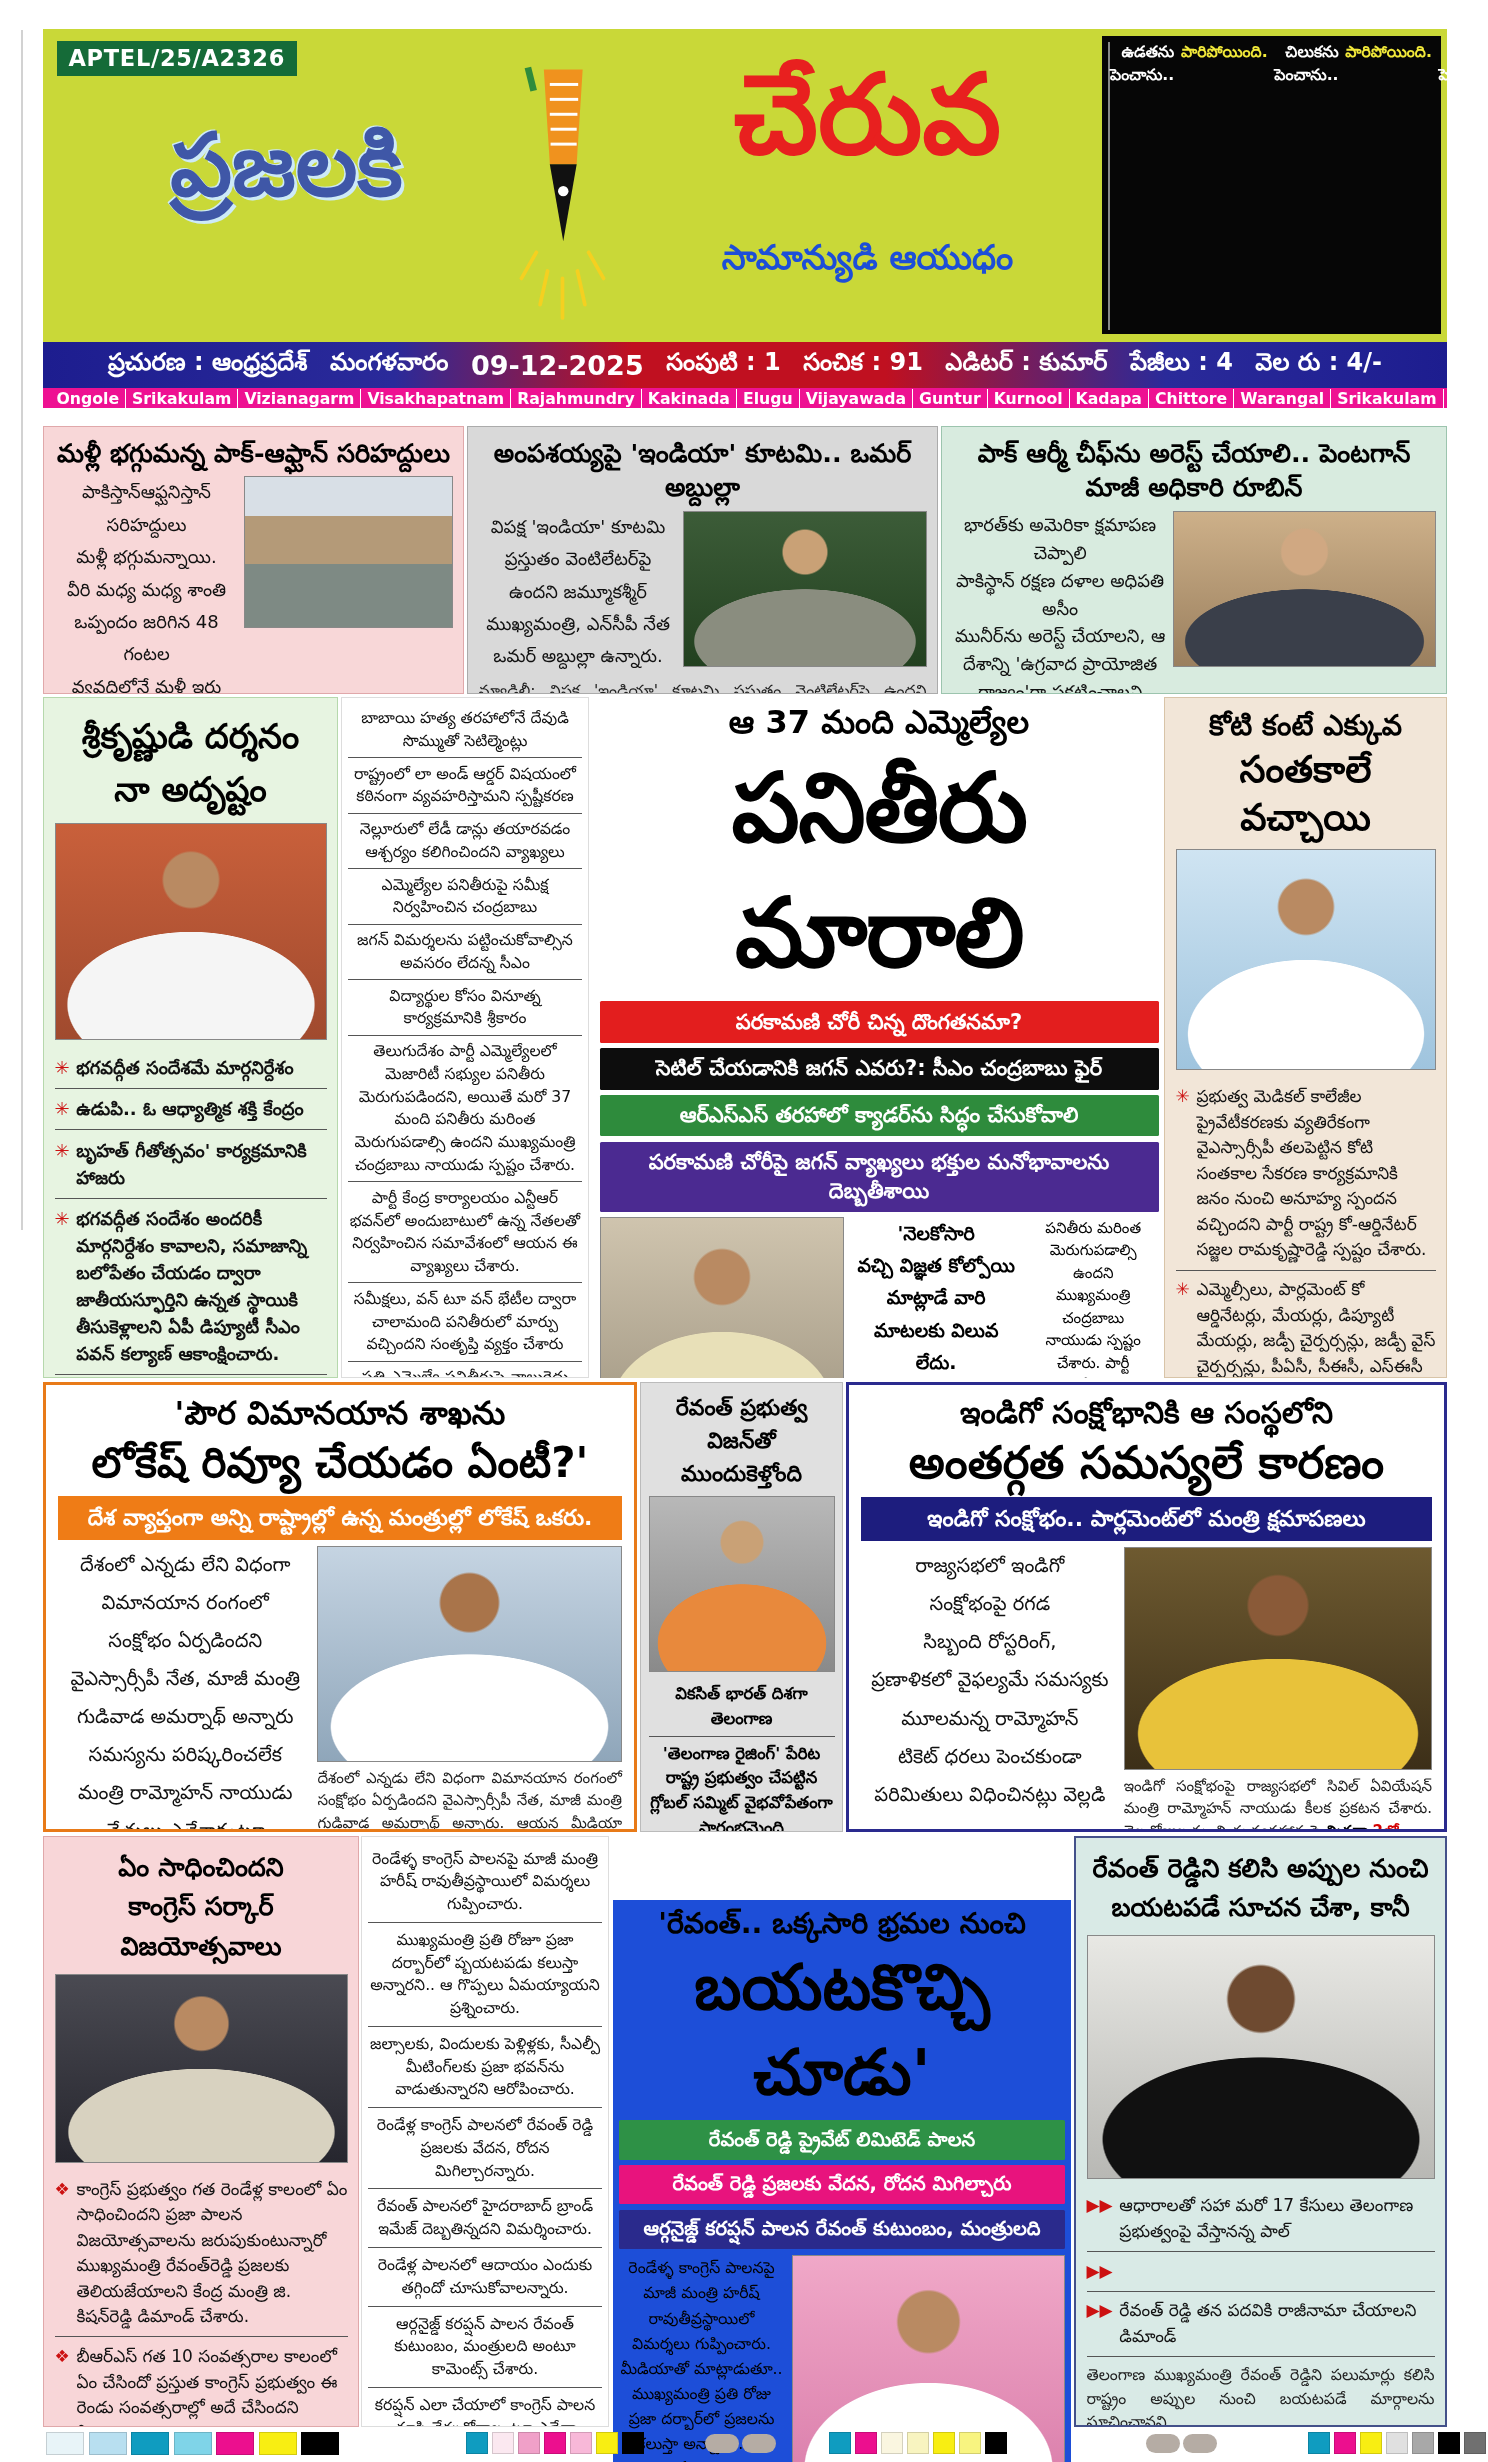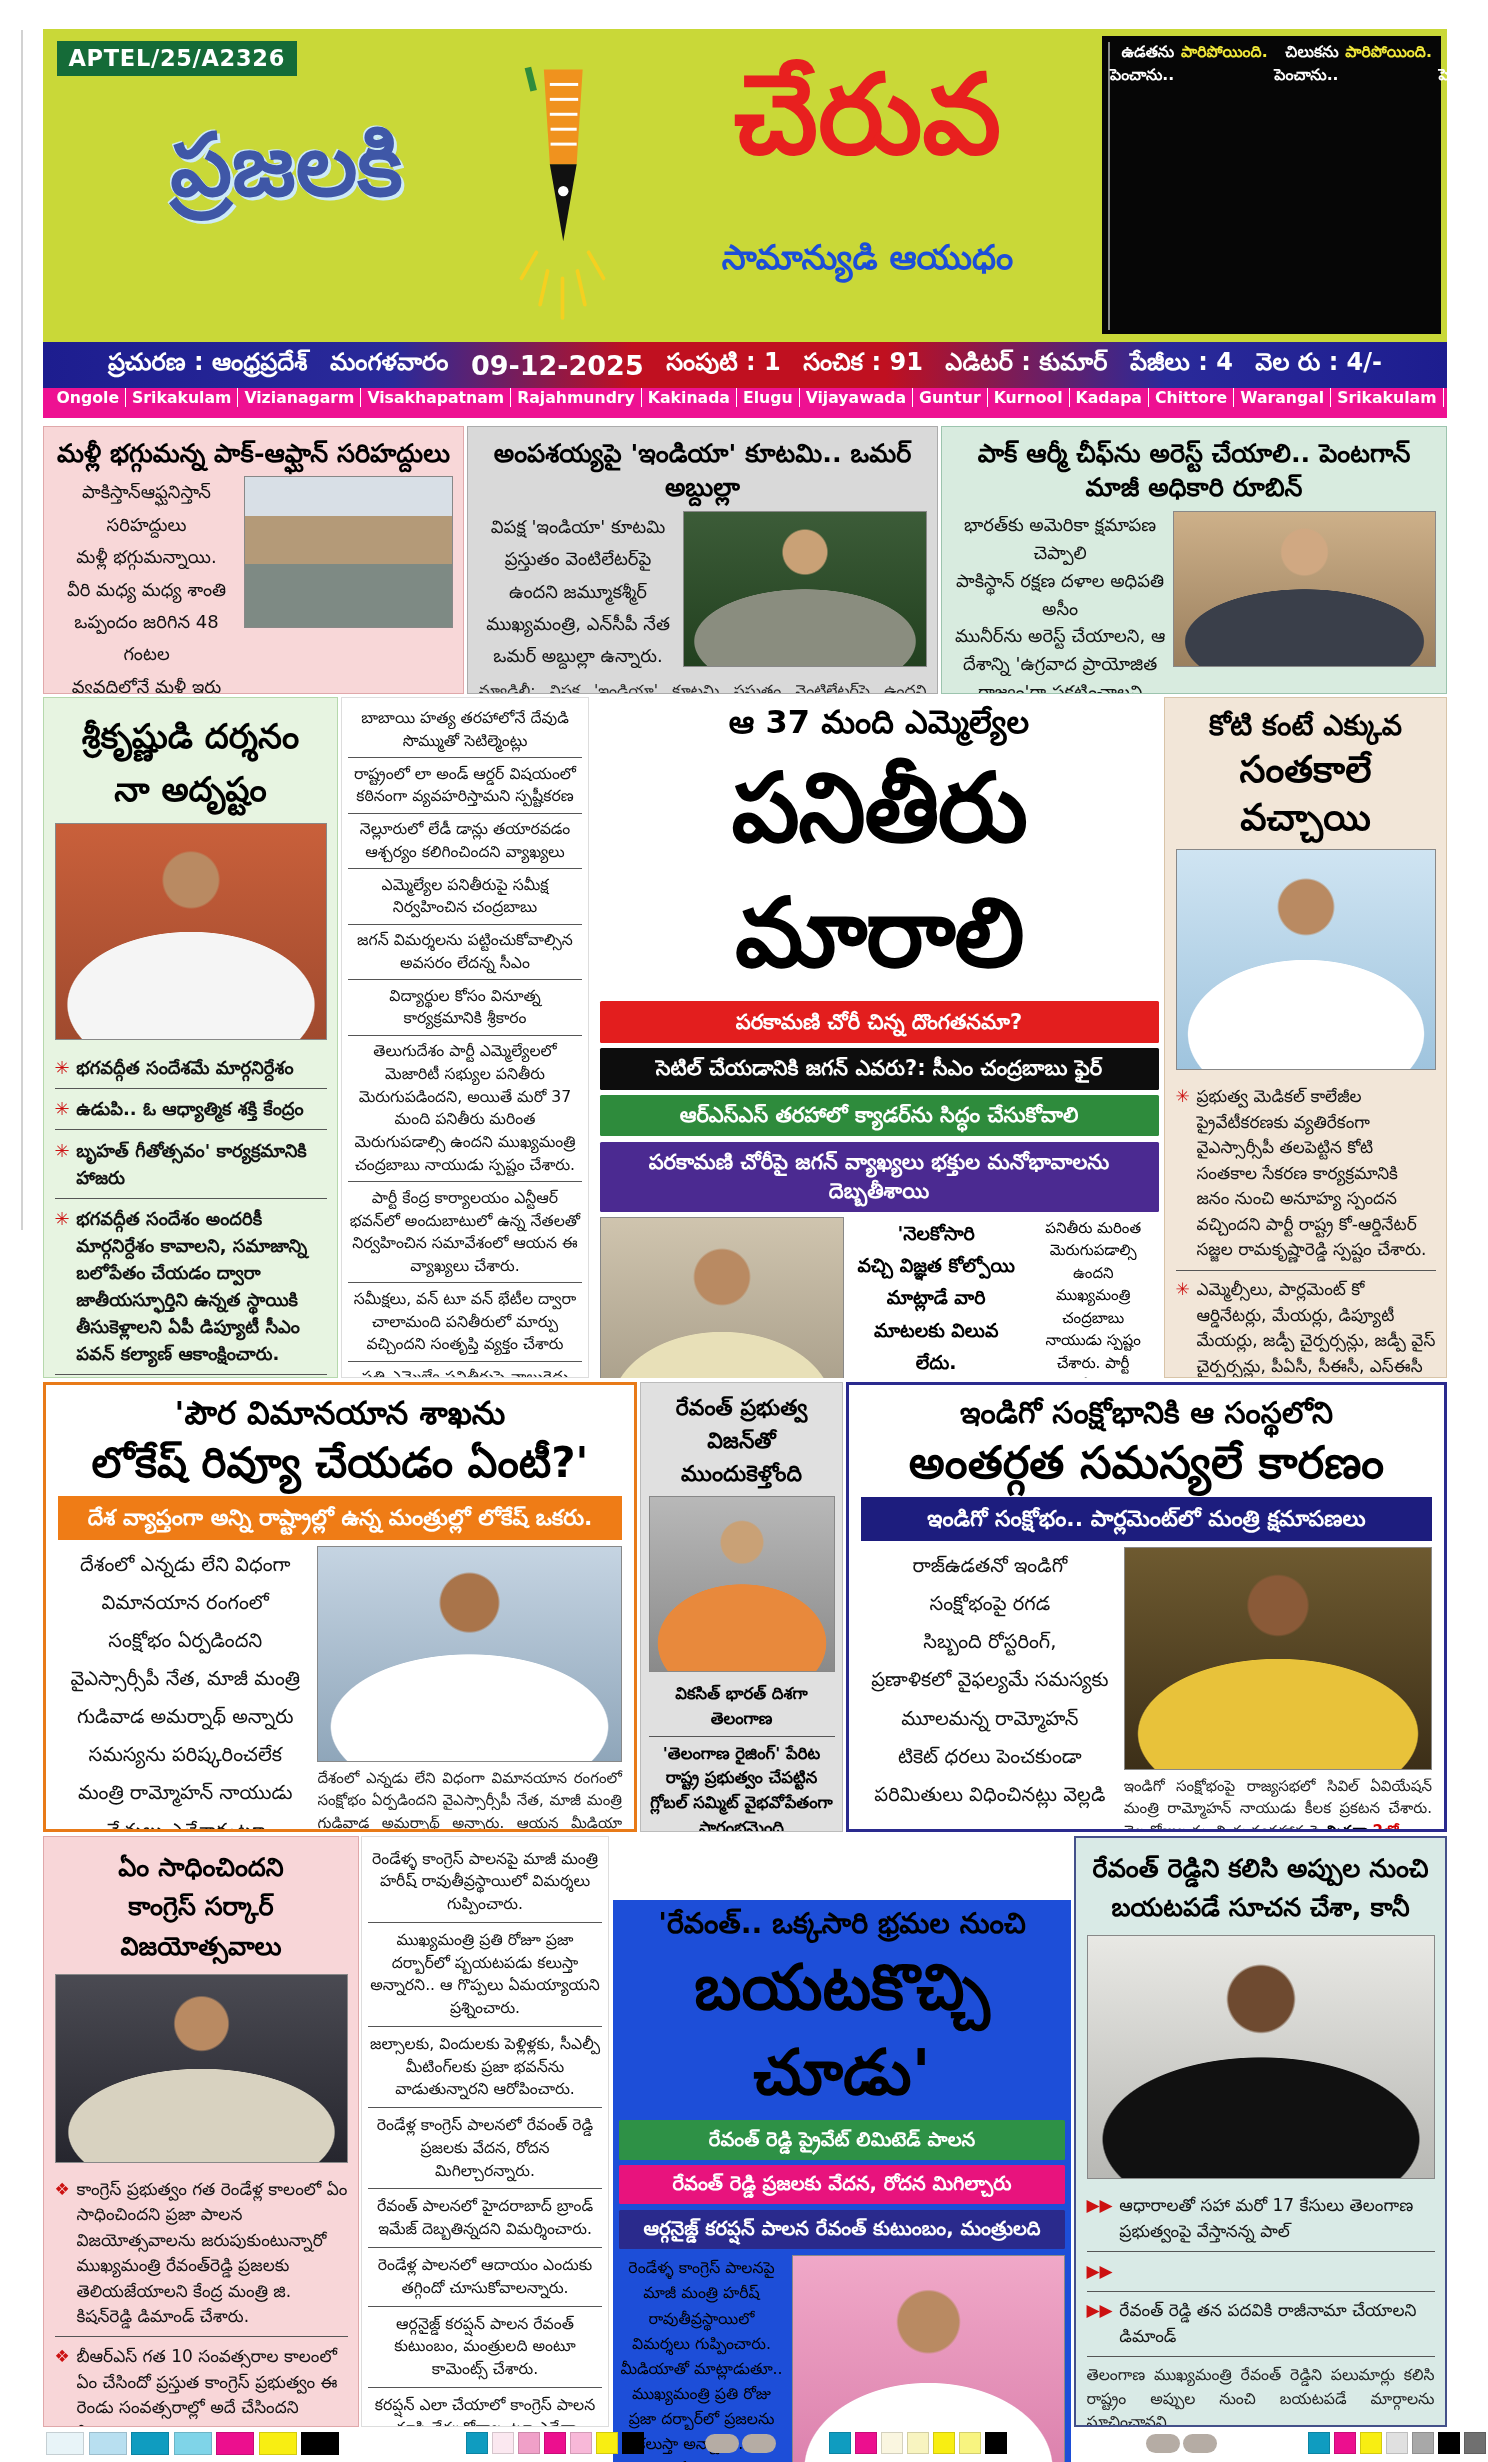--- a/index.html
+++ b/index.html
@@ -14,21 +14,21 @@
   .t2 { position:absolute; left:566px; top:19.5px; width:517px; font-size:111px; font-weight:800; color:#e8201f; text-align:center; line-height:1.2; }
   .tag { position:absolute; left:566px; top:208px; width:517px; font-size:34px; font-weight:bold; color:#1d4ed8; text-align:center; }
   .quote-card { position:absolute; right:6px; top:7.5px; width:339px; height:298px; background:#060606; display:flex; padding:6px; box-sizing:border-box; }
   .qlines { flex:1; display:flex; flex-direction:row; justify-content:center; gap:6.7px; text-align:right; padding-right:4.5px; font-size:15.7px; font-weight:bold; }
   .qattr { color:#b8b89a; font-size:11.2px; margin-top:7.5px; font-weight:normal; }
 
   
   .dateline { position:absolute; left:43px; top:342px; width:1404px; height:46px; display:flex; align-items:center; justify-content:center; gap:22.5px; color:#fff; font-size:24px; font-weight:bold;
     background:linear-gradient(90deg,#1d1d8f 0%,#2a2a9a 25%,#c01020 42%,#c01020 60%,#2a2a9a 80%,#1d1d8f 100%); }
   .dl-date { font-size:27px; }
-  .cities { position:absolute; left:43px; top:388px; width:1404px; height:30px; background:#ee1192; display:flex; align-items:flex-start; justify-content:space-between; padding:0 7.5px; box-sizing:border-box; }
+  .cities { position:absolute; left:43px; top:388px; width:1404px; height:20px; background:#ee1192; display:flex; align-items:flex-end; justify-content:space-between; padding:0 7.5px; box-sizing:border-box; }
   .city { color:#fff; font-size:15.7px; font-weight:bold; padding:0 6px; border-right:1.5px solid #fff; white-space:nowrap; }
   .city:last-child { border-right:none; }
 
   
   .art { position:absolute; box-sizing:border-box; overflow:hidden; padding:9px 10.5px; border:1.5px solid #c0c0c0; }
   .h36 { font-size:25.5px; font-weight:800; color:#000; text-align:center; margin:0 0 6px; line-height:1.35; }
   .flexrow { display:flex; gap:5px; }
   .lead { flex:1; font-size:18px; line-height:1.8; text-align:center; white-space:pre-line; color:#111; }
   .photo { border:0.7px solid #888; background:
       radial-gradient(circle at 50% 26%, var(--skin,#c9a176) 0%, var(--skin,#c9a176) 13%, transparent 14%),
@@ -344,21 +344,21 @@
     <div class="sub">వికసిత్ భారత్ దిశగా తెలంగాణ</div>
     <div class="sub">'తెలంగాణ రైజింగ్' పేరిట రాష్ట్ర ప్రభుత్వం చేపట్టిన గ్లోబల్ సమ్మిట్ వైభవోపేతంగా ప్రారంభమైంది</div>
 
   </article>
 
   <article class="art c3">
     <div class="kicker">ఇండిగో సంక్షోభానికి ఆ సంస్థలోని</div>
     <h2 class="head2">అంతర్గత సమస్యలే కారణం</h2>
     <div class="strip strip-navy">ఇండిగో సంక్షోభం.. పార్లమెంట్‌లో మంత్రి క్షమాపణలు</div>
     <div class="flexrow">
-      <div class="lead">రాజ్ఉడతనో ఇండిగో
+      <div class="lead">రాజ్యసభలో ఇండిగో
 సంక్షోభంపై రగడ
 సిబ్బంది రోస్టరింగ్,
 ప్రణాళికలో వైఫల్యమే సమస్యకు
 మూలమన్న రామ్మోహన్
 టికెట్ ధరలు పెంచకుండా
 పరిమితులు విధించినట్లు వెల్లడి</div>
       <div class="c1-right">
         <div class="photo ph-rammohan" style="--skin:#8a5a38;--shirt:#e8c23a;--bg1:#6e5a30;--bg2:#3c2f18;"></div>
         <p class="capt"><span>ఇండిగో సంక్షోభంపై రాజ్యసభలో సివిల్ ఏవియేషన్ మంత్రి రామ్మోహన్ నాయుడు కీలక ప్రకటన చేశారు. నెల రోజుల నుంచి ఈ వ్యవహారంపై</span> <span class="cont"><span>మిగతా</span> <span class="pg">2లో</span></span></p>
       </div>

